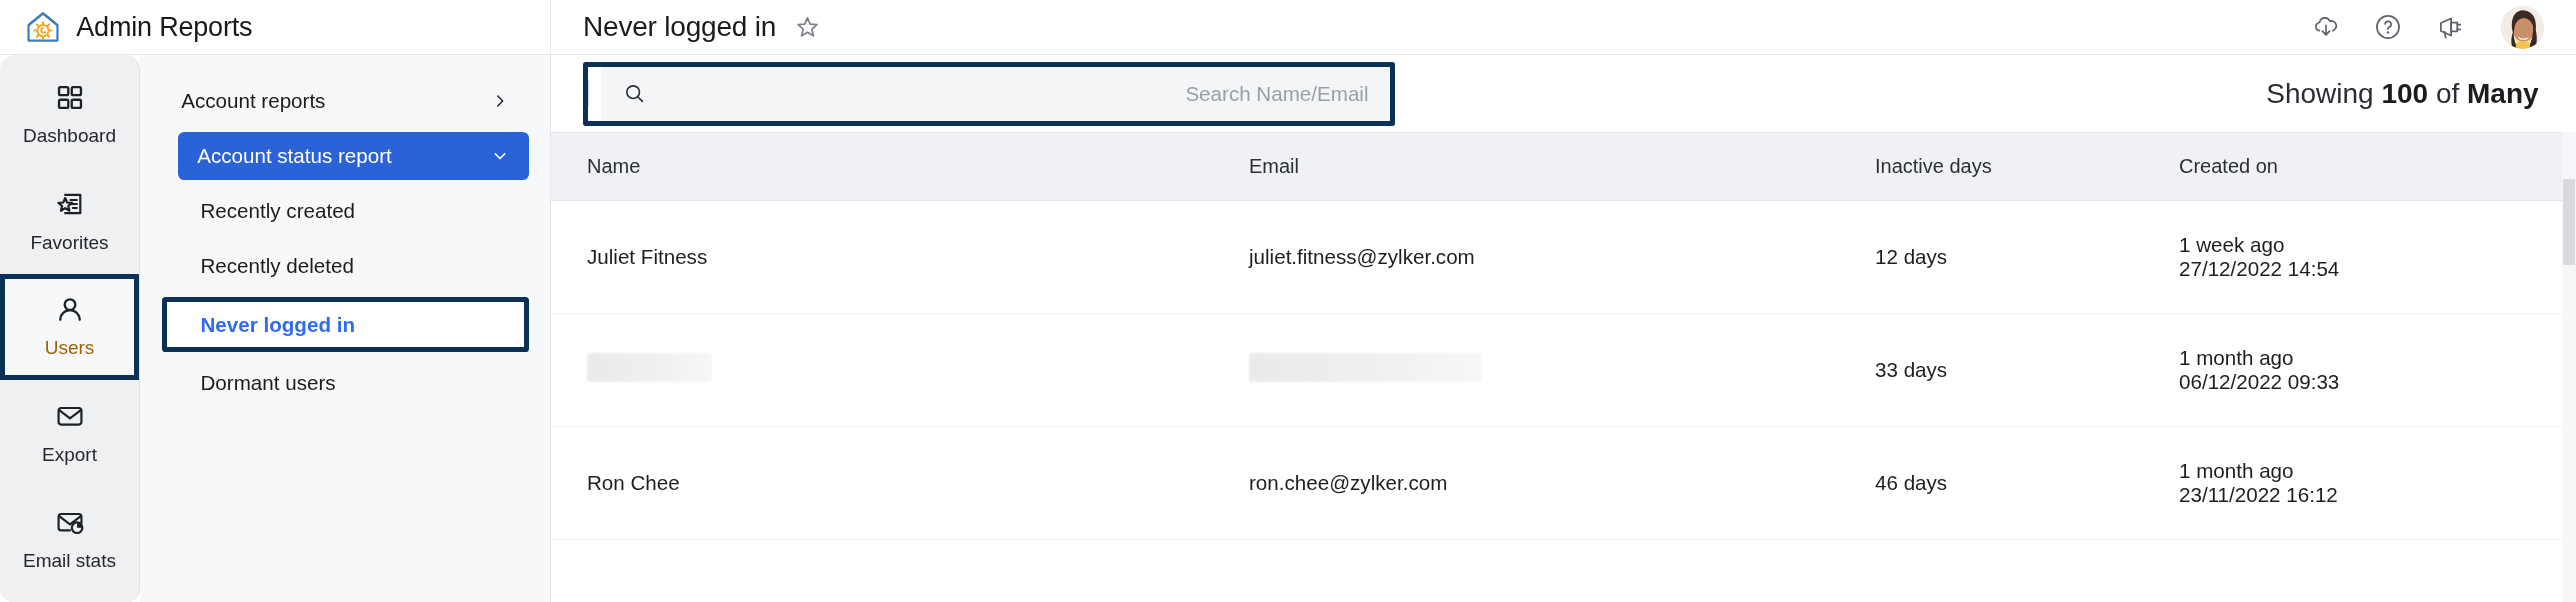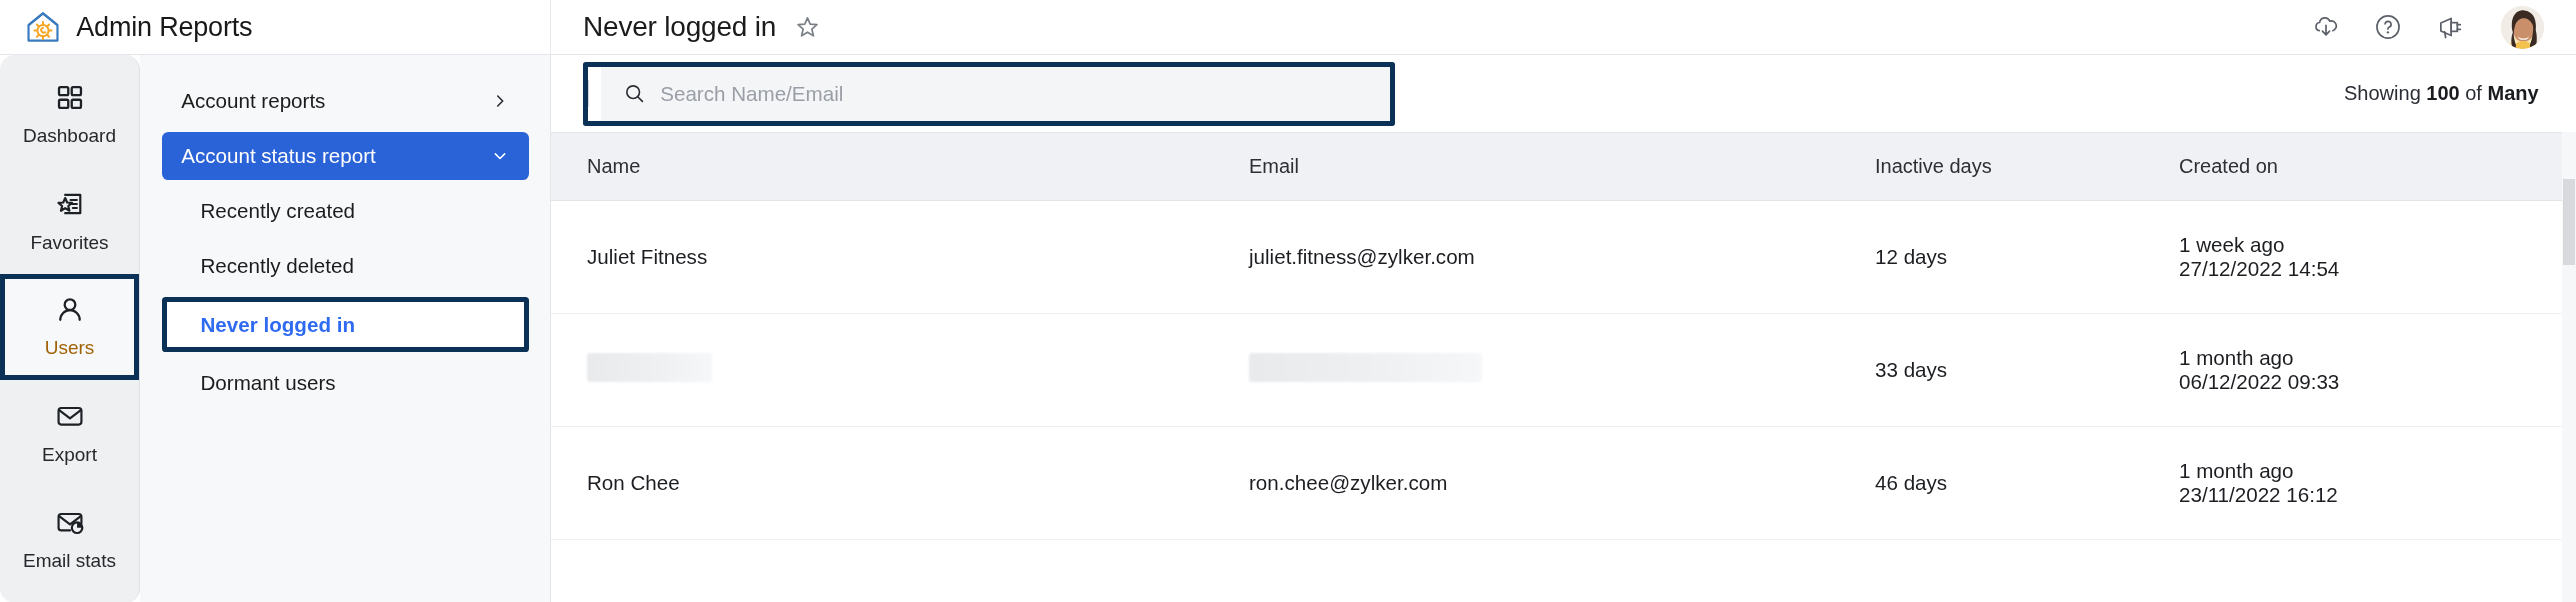--- a/index.html
+++ b/index.html
@@ -149,20 +149,21 @@
     font-size: 20.6px;
     color: #1c1c1c;
     cursor: pointer;
     margin-bottom: 7.2px;
     position: relative;
   }
   .subnav-row .chev { margin-left: auto; display:flex; align-items:center; }
   .subnav-row.active {
     background: #2a62d8;
     color: #ffffff;
+    margin-left: 16px;
   }
   .subnav-child {
     height: 48px;
     display: flex;
     align-items: center;
     padding: 0 19.7px 0 39px;
     font-size: 20.6px;
     color: #1c1c1c;
     cursor: pointer;
     margin-bottom: 7.2px;
@@ -235,26 +236,27 @@
   }
   .search-field input {
     border: none;
     outline: none;
     background: transparent;
     font-size: 20.6px;
     font-family: inherit;
     color: #23262b;
     width: 100%;
     height: 100%;
+    text-align: right;
   }
   .search-field input::placeholder { color: #9a9ea6; }
 
   .showing {
     margin-left: auto;
-    font-size: 20px;
+    font-size: 28px;
     color: #2a2d33;
     padding-right: 5.4px;
     white-space: nowrap;
   }
   .showing b { font-weight: 700; color: #1a1c20; }
 
   
   .table-scroll {
     flex: 1 1 auto;
     overflow: hidden;

